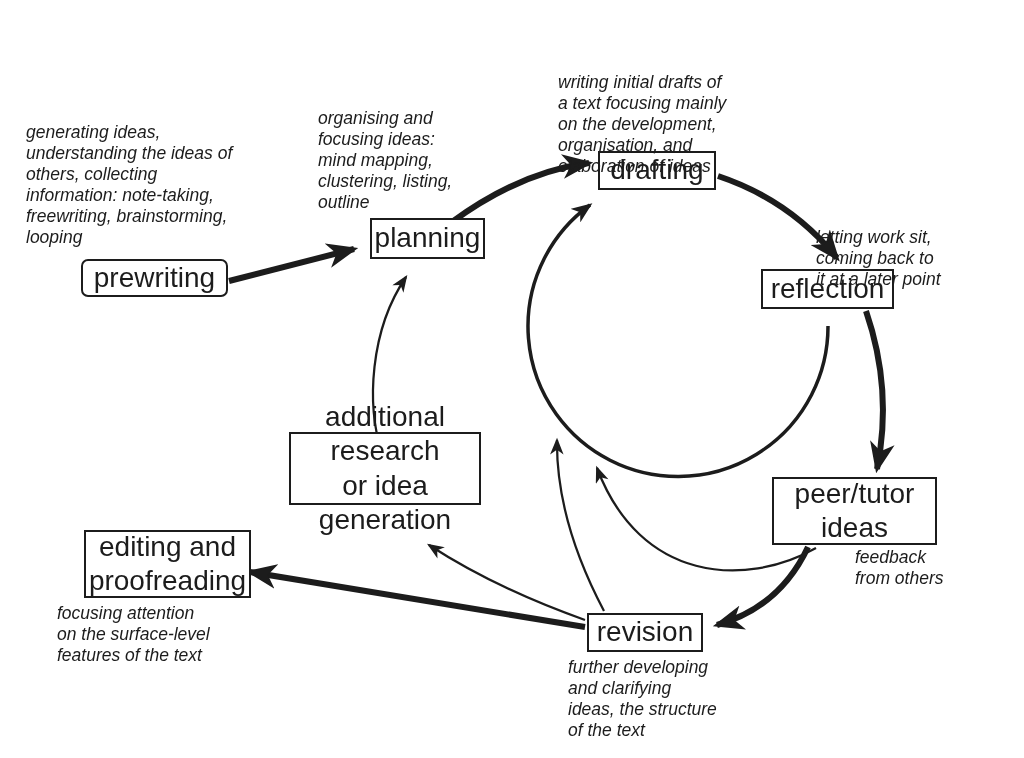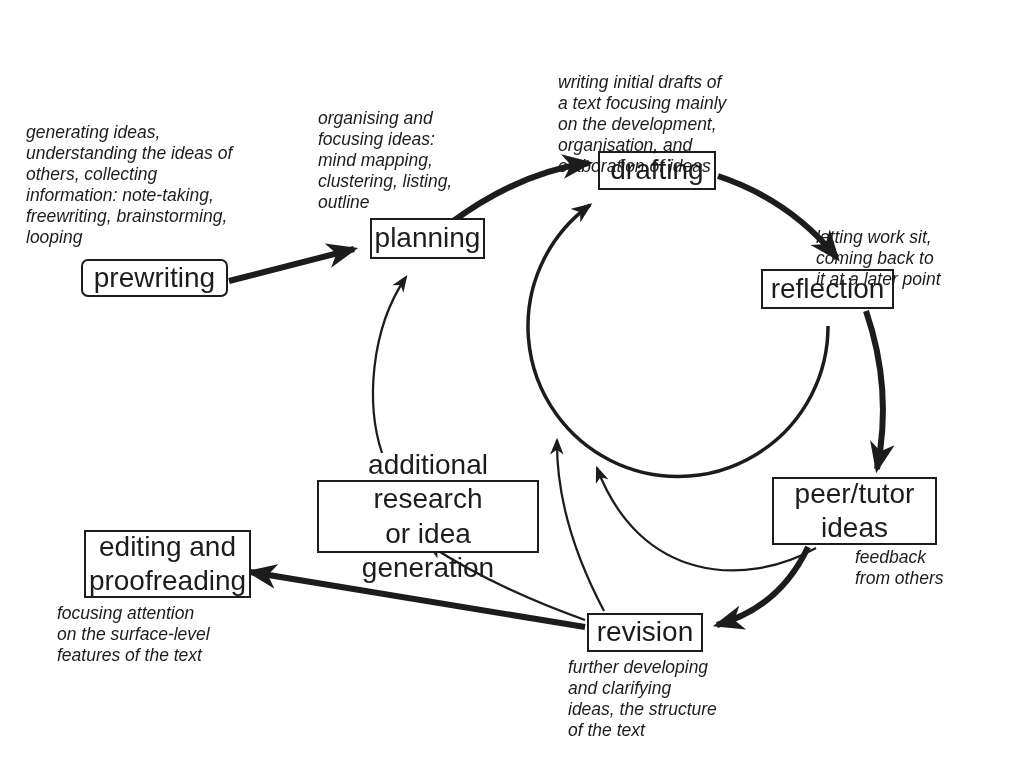--- a/index.html
+++ b/index.html
@@ -44,21 +44,21 @@
     line-height: 21px;
     white-space: pre-line;
     color: #1c1c1c;
   }
   
   #n-prewriting   { left: 81px;  top: 259px; width: 147px; height: 38px; border-radius: 7px; }
   #n-planning     { left: 370px; top: 218px; width: 115px; height: 41px; }
   #n-drafting     { left: 598px; top: 151px; width: 118px; height: 39px; }
   #n-reflection   { left: 761px; top: 269px; width: 133px; height: 40px; }
   #n-review       { left: 772px; top: 477px; width: 165px; height: 68px; }
-  #n-research     { left: 289px; top: 480px; width: 222px; height: 73px; margin-left: 28px; }
+  #n-research     { left: 289px; top: 432px; width: 192px; height: 73px; }
   #n-revision     { left: 587px; top: 613px; width: 116px; height: 39px; }
   #n-editing      { left: 75px;  top: 530px; width: 167px; height: 68px; margin-left: 9px; }
   
   #a-prewriting { left: 26px;  top: 122px; }
   #a-planning   { left: 318px; top: 108px; }
   #a-drafting   { left: 558px; top: 32px; margin-top: 40px;  }
   #a-reflection { left: 816px; top: 196px; margin-top: 31px; }
   #a-review     { left: 855px; top: 547px; }
   #a-revision   { left: 568px; top: 657px; }
   #a-editing    { left: 57px;  top: 603px; }

